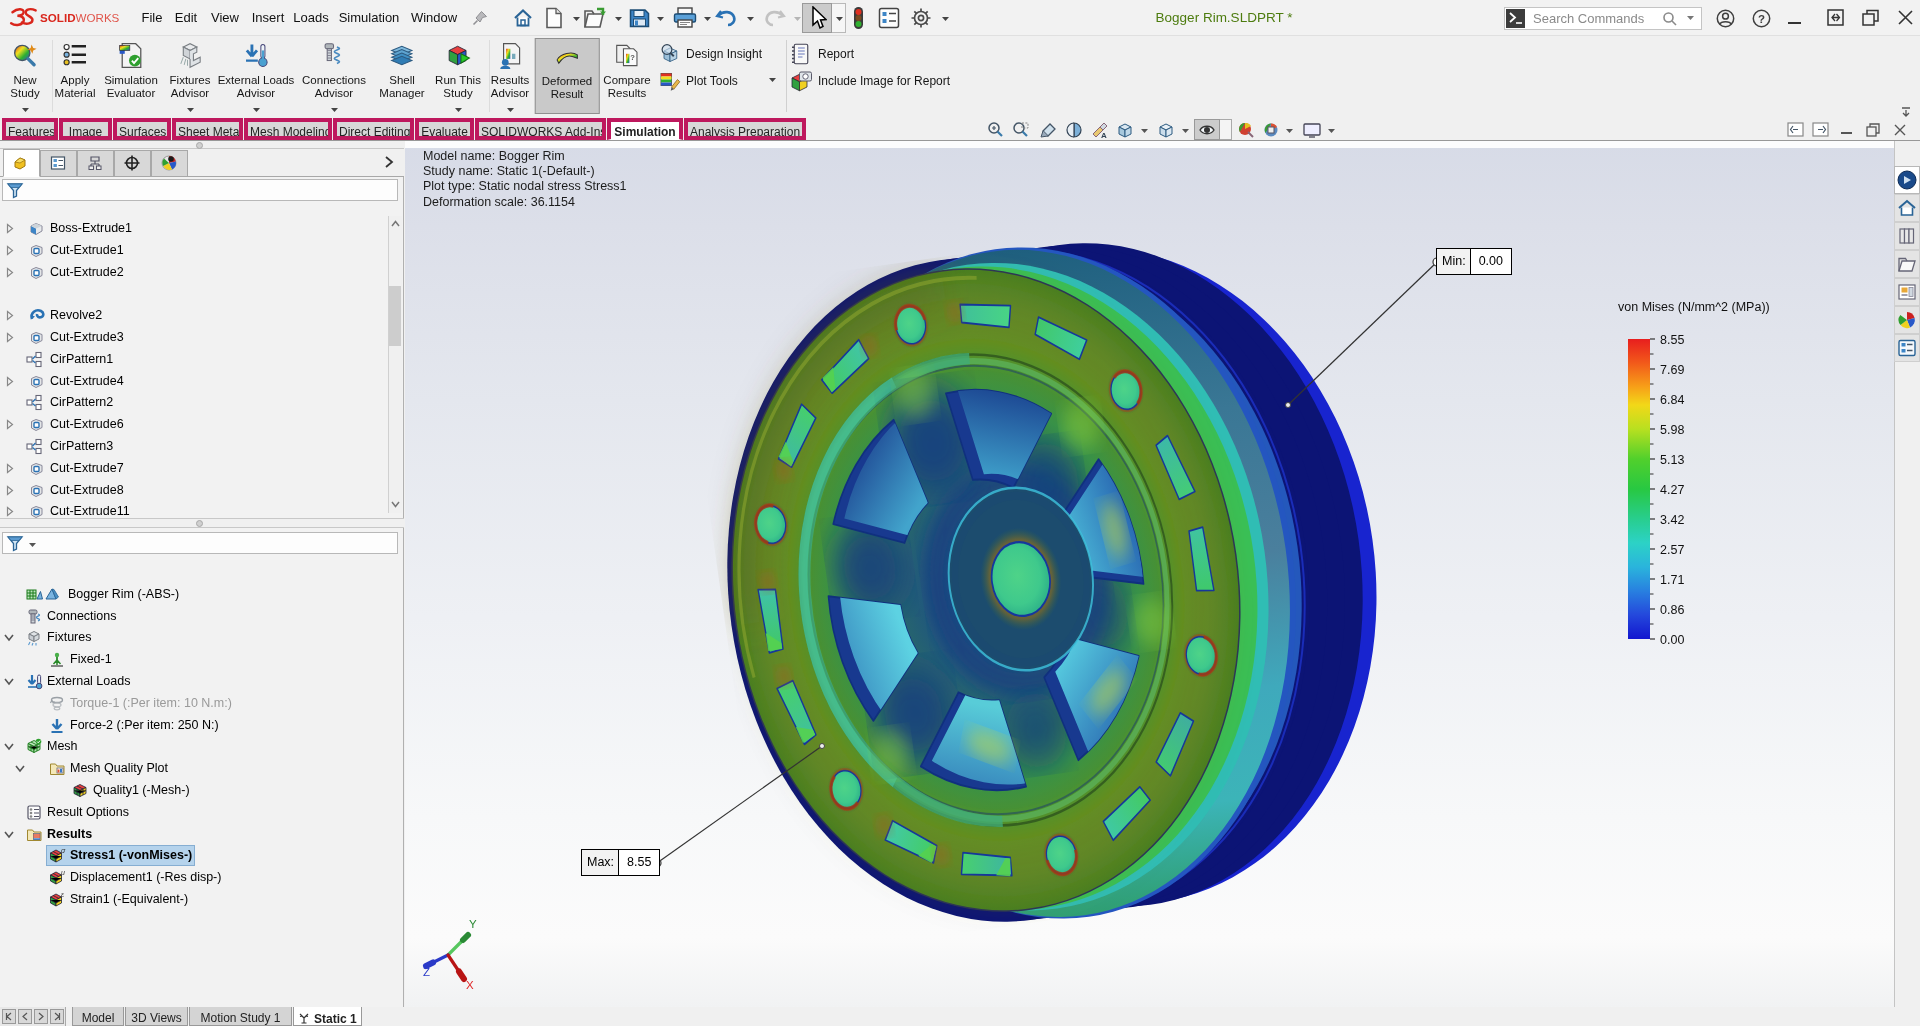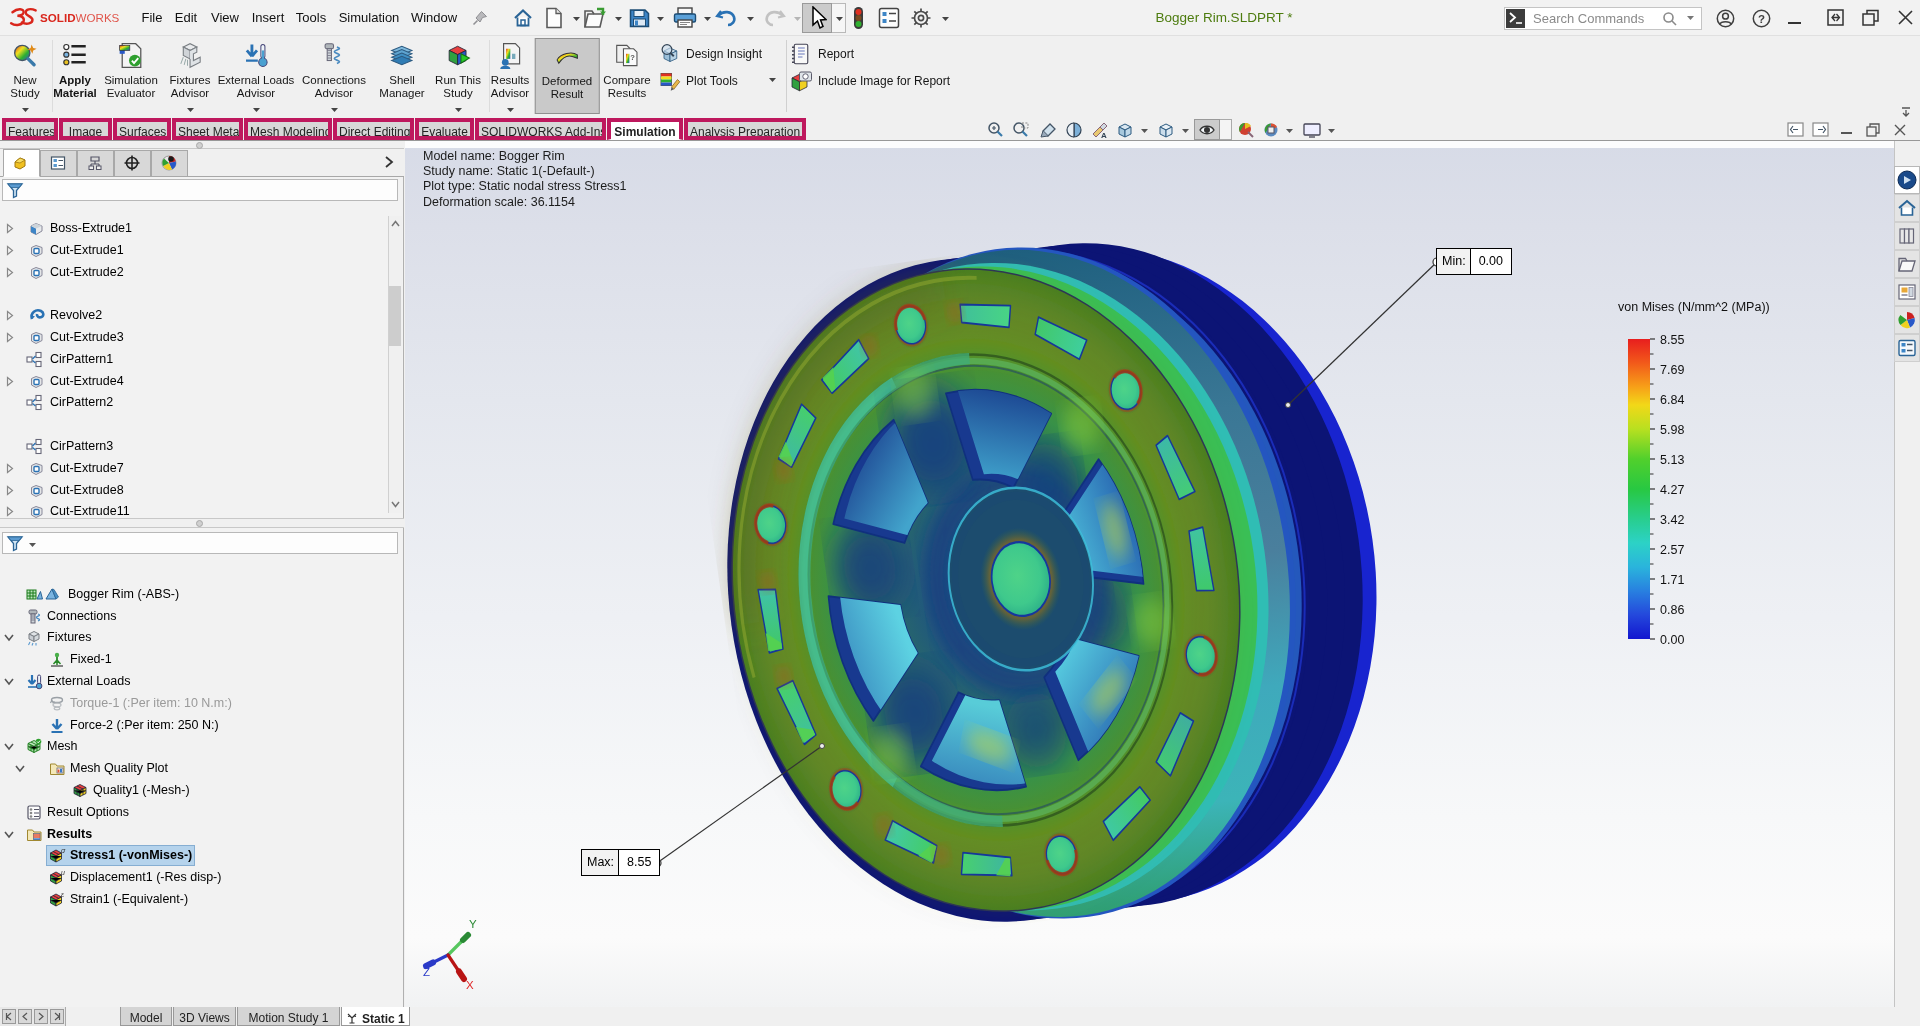--- a/index.html
+++ b/index.html
@@ -17,37 +17,37 @@
 #leftpanel { position:absolute; left:0; top:140px; width:404px; height:867px; background:#f2f2f2; border-right:1px solid #b0b0b0; }
 .trow { position:absolute; left:0; width:385px; height:22px; font-size:12.5px; color:#000; }
 .trow .txt { position:absolute; top:3px; }
 #viewport { position:absolute; left:405px; top:140px; width:1489px; height:867px;
   background:linear-gradient(180deg,#d7dbe7 0%, #dcdfe9 10%, #e4e7ee 30%, #eef0f4 55%, #f7f8f9 78%, #fbfbfb 92%, #f1f2f3 100%); }
 #modeltext { position:absolute; left:18px; top:9px; font-size:12.5px; color:#1c1c1c; line-height:15.2px; }
 .callout { position:absolute; display:flex; height:27px; border:1.6px solid #000; background:#fff; font-size:12.5px; white-space:nowrap; }
 .callout .k { background:#f2f2f2; border-right:1.6px solid #000; padding:5px 4px 0 5px; }
 .callout .v { background:#fff; padding:5px 8px 0 8px; }
 #bottombar { position:absolute; left:0; top:1007px; width:1920px; height:19px; background:#f0f0f0; }
-.btab { position:absolute; top:0; height:19px; background:#d4d4d4; border:1px solid #999; border-top:none; font-size:12px; color:#222; line-height:16px; padding:3px 4px; white-space:nowrap; overflow:hidden;margin-left:48px; }
+.btab { position:absolute; top:0; height:19px; background:#d4d4d4; border:1px solid #999; border-top:none; font-size:12px; color:#222; line-height:16px; padding:3px 4px; white-space:nowrap; overflow:hidden; }
 .btab.active { background:#ffffff; font-weight:bold; }
 </style></head>
 <body>
 <div id="titlebar">
     <svg class="abs" style="left:8px;top:6px" width="116" height="24" viewBox="0 0 130 26">
 <g fill="none" stroke="#d9261c" stroke-width="2.7" stroke-linecap="round">
 <path d="M5 6.5 C 11 1.5, 18 2.5, 17.5 6.8 C 17.2 9.8, 12 10.4, 10.5 10.4 C 14 10.5, 18.6 12, 17.6 16.2 C 16.5 20.8, 8.5 22.3, 3.5 18.8"></path>
 <path d="M31 4.5 C 25 1.8, 19.8 3.2, 19.8 6.8 C 19.8 10.8, 27 10.8, 27.4 14.8 C 27.8 19, 21 20.8, 15.5 18"></path>
 </g>
 <text x="36" y="18" font-family="Liberation Sans, sans-serif" font-size="13" font-weight="bold" fill="#d9261c" letter-spacing="0">SOLID<tspan font-weight="normal" fill="#e0544a">WORKS</tspan></text>
 </svg>
     <div class="menu" style="left:107px;width:90px;text-align:center">File</div>
     <div class="menu" style="left:141px;width:90px;text-align:center">Edit</div>
     <div class="menu" style="left:180px;width:90px;text-align:center">View</div>
     <div class="menu" style="left:223px;width:90px;text-align:center">Insert</div>
-    <div class="menu" style="left:266px;width:90px;text-align:center">Tools</div>
+    <div class="menu" style="left:266px;width:90px;text-align:center">Loads</div>
     <div class="menu" style="left:324px;width:90px;text-align:center">Simulation</div>
     <div class="menu" style="left:389px;width:90px;text-align:center">Window</div>
     <svg class="abs" style="left:471px;top:9px" width="18" height="18" viewBox="0 0 18 18">
       <path d="M10.5 2.5 L15.5 7.5 L11.5 8.5 L9 13 L5 9 Z" fill="#b9b9bc" stroke="#909094" stroke-width="1"></path>
       <path d="M6.5 11.5 L2.5 15.5" stroke="#909094" stroke-width="1.6"></path>
     </svg>
     <svg class="abs" style="left:513px;top:8px" width="20" height="20" viewBox="0 0 20 20">
       <path d="M2 10 L10 2.5 L18 10" fill="none" stroke="#2a6496" stroke-width="2.2"></path>
       <path d="M4.5 9.5 V17.5 H15.5 V9.5" fill="#fff" stroke="#2a6496" stroke-width="1.8"></path>
       <rect x="8" y="12" width="4" height="5.5" fill="none" stroke="#2a6496" stroke-width="1.5"></rect>
@@ -178,21 +178,21 @@
           </linearGradient>
         </defs>
         <circle cx="13" cy="13" r="9" fill="url(#rb)" stroke="#456" stroke-width="1.6"></circle>
         <path d="M20 20 L27 27" stroke="#3a7aaa" stroke-width="4" stroke-linecap="round"></path>
         <path d="M24 3 L26 7 L30 8 L26 10 L25 14 L23 10 L19 9 L23 7 Z" fill="#e08a18"></path>
       </svg><div class="lbl">New<br>Study</div></div>
     <svg class="abs" style="left:21px;top:71px" width="9" height="6" viewBox="0 0 9 6">
       <path d="M1 1 L4.5 5 L8 1 Z" fill="#444"></path>
     </svg>
     <div class="rsep" style="left:52px"></div>
-    <div class="rbtn" style="left:75px;padding:0 6px;font-weight:bold;"><svg width="27" height="27" viewBox="0 0 32 32" style="margin-top:4px">
+    <div class="rbtn" style="left:75px;padding:0 6px;"><svg width="27" height="27" viewBox="0 0 32 32" style="margin-top:4px">
         <defs>
           <linearGradient id="rb" x1="0" y1="0" x2="1" y2="1">
             <stop offset="0" stop-color="#e03020"></stop>
             <stop offset="0.35" stop-color="#f0e020"></stop>
             <stop offset="0.65" stop-color="#30b030"></stop>
             <stop offset="1" stop-color="#2858c8"></stop>
           </linearGradient>
         </defs>
         <circle cx="6" cy="6" r="3" fill="#fff" stroke="#333" stroke-width="1.4"></circle>
         <circle cx="6" cy="15" r="3" fill="#7ab4e0" stroke="#333" stroke-width="1.4"></circle>
@@ -615,20 +615,30 @@
       <span class="txt" style="left:50px">Cut-Extrude4</span>
     </div>
     <div class="trow" style="top:252.40000000000006px">
       <svg class="abs" style="left:26px;top:2px" width="17" height="17" viewBox="0 0 17 17">
         <rect x="1" y="6" width="5" height="5" fill="#fff" stroke="#667" stroke-width="1.1"></rect>
         <rect x="10" y="1.5" width="5" height="5" fill="#fff" stroke="#667" stroke-width="1.1"></rect>
         <rect x="10" y="10.5" width="5" height="5" fill="#fff" stroke="#667" stroke-width="1.1"></rect>
         <path d="M6.5 8 L9.5 5 M6.5 9.5 L9.5 12" stroke="#2a72b4" stroke-width="1.3"></path>
       </svg>
       <span class="txt" style="left:50px">CirPattern2</span>
+    </div>
+    <div class="trow" style="top:274.20000000000005px">
+      <svg class="abs" style="left:6px;top:5px" width="8" height="11" viewBox="0 0 8 11">
+        <path d="M1.5 1.5 L6.5 5.5 L1.5 9.5 Z" fill="none" stroke="#888" stroke-width="1.2"></path>
+      </svg>
+      <svg class="abs" style="left:28px;top:2px" width="17" height="17" viewBox="0 0 17 17">
+        <path d="M3.5 5.5 L8 3.5 L14 5.5 L14 11.5 L8 14.5 L3.5 12 Z" fill="#e4e6e8" stroke="#889" stroke-width="1"></path>
+        <rect x="6" y="6.5" width="5" height="5" rx="1" fill="#fff" stroke="#2a72b4" stroke-width="1.4"></rect>
+      </svg>
+      <span class="txt" style="left:50px">Cut-Extrude6</span>
     </div>
     <div class="trow" style="top:296.00000000000006px">
       <svg class="abs" style="left:26px;top:2px" width="17" height="17" viewBox="0 0 17 17">
         <rect x="1" y="6" width="5" height="5" fill="#fff" stroke="#667" stroke-width="1.1"></rect>
         <rect x="10" y="1.5" width="5" height="5" fill="#fff" stroke="#667" stroke-width="1.1"></rect>
         <rect x="10" y="10.5" width="5" height="5" fill="#fff" stroke="#667" stroke-width="1.1"></rect>
         <path d="M6.5 8 L9.5 5 M6.5 9.5 L9.5 12" stroke="#2a72b4" stroke-width="1.3"></path>
       </svg>
       <span class="txt" style="left:50px">CirPattern3</span>
     </div>

